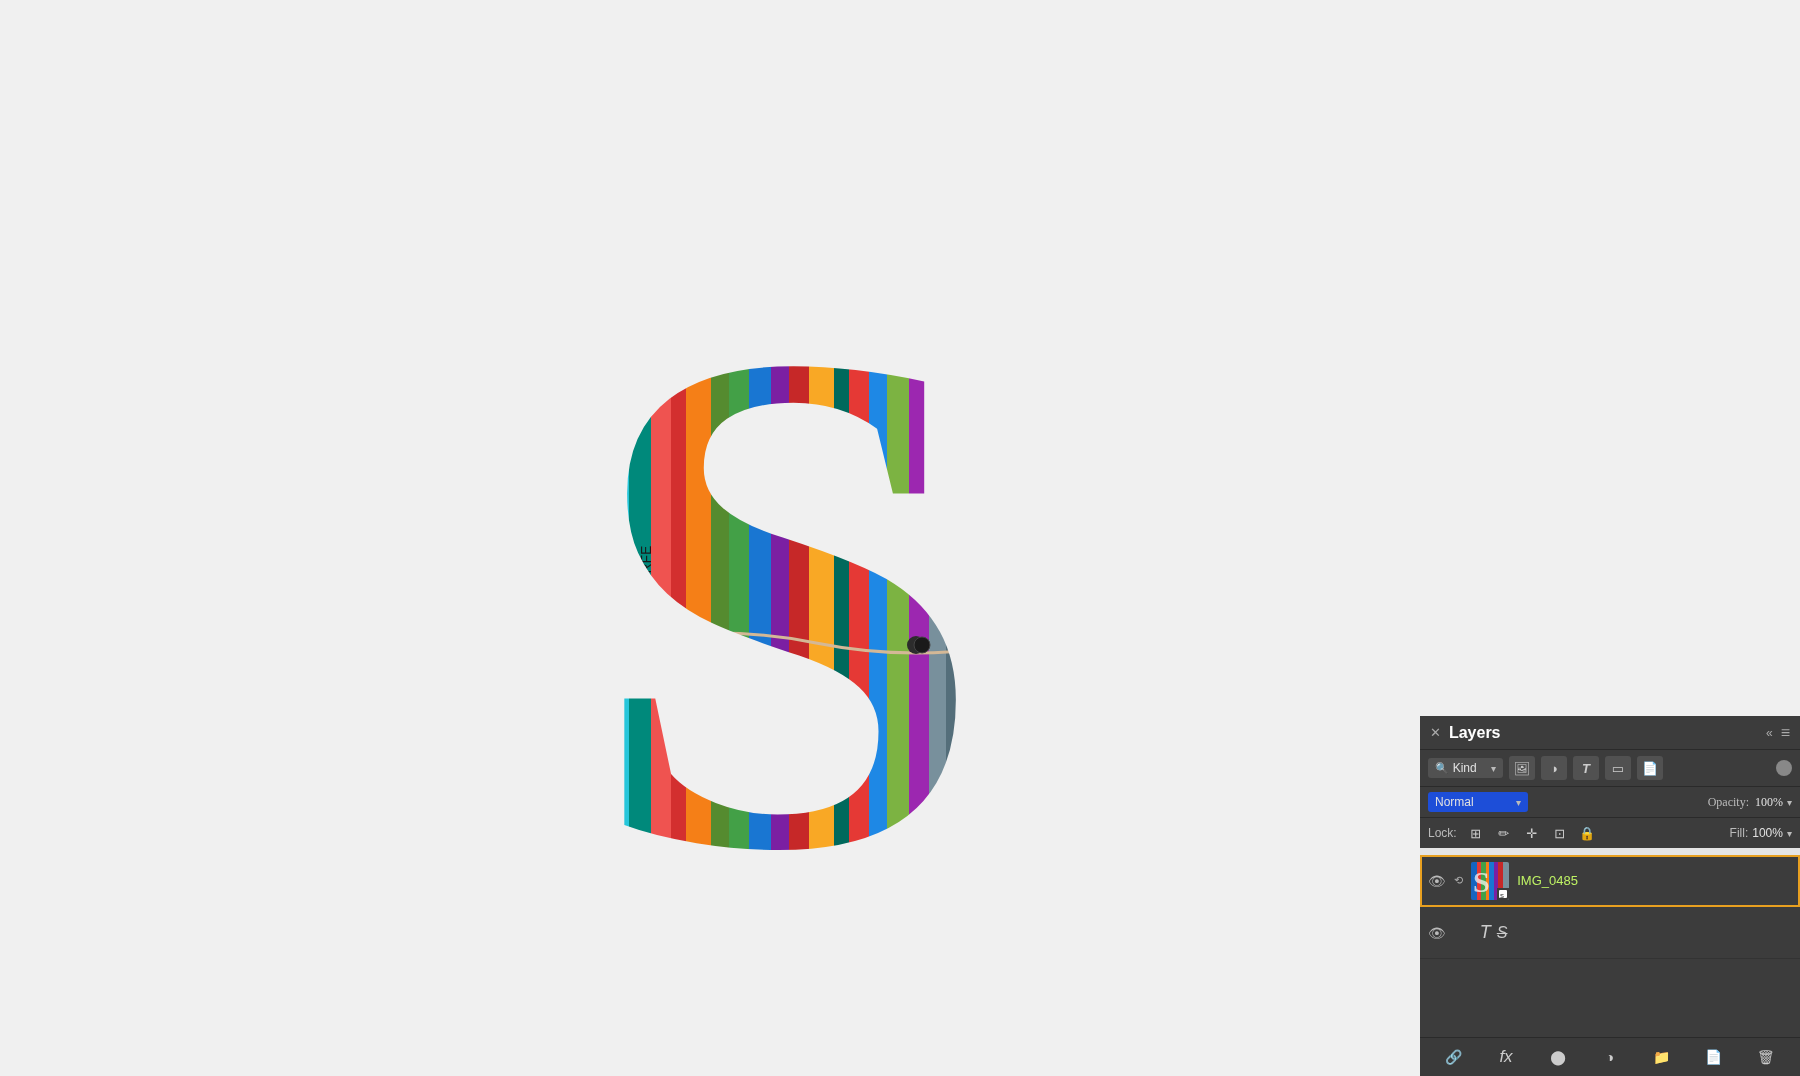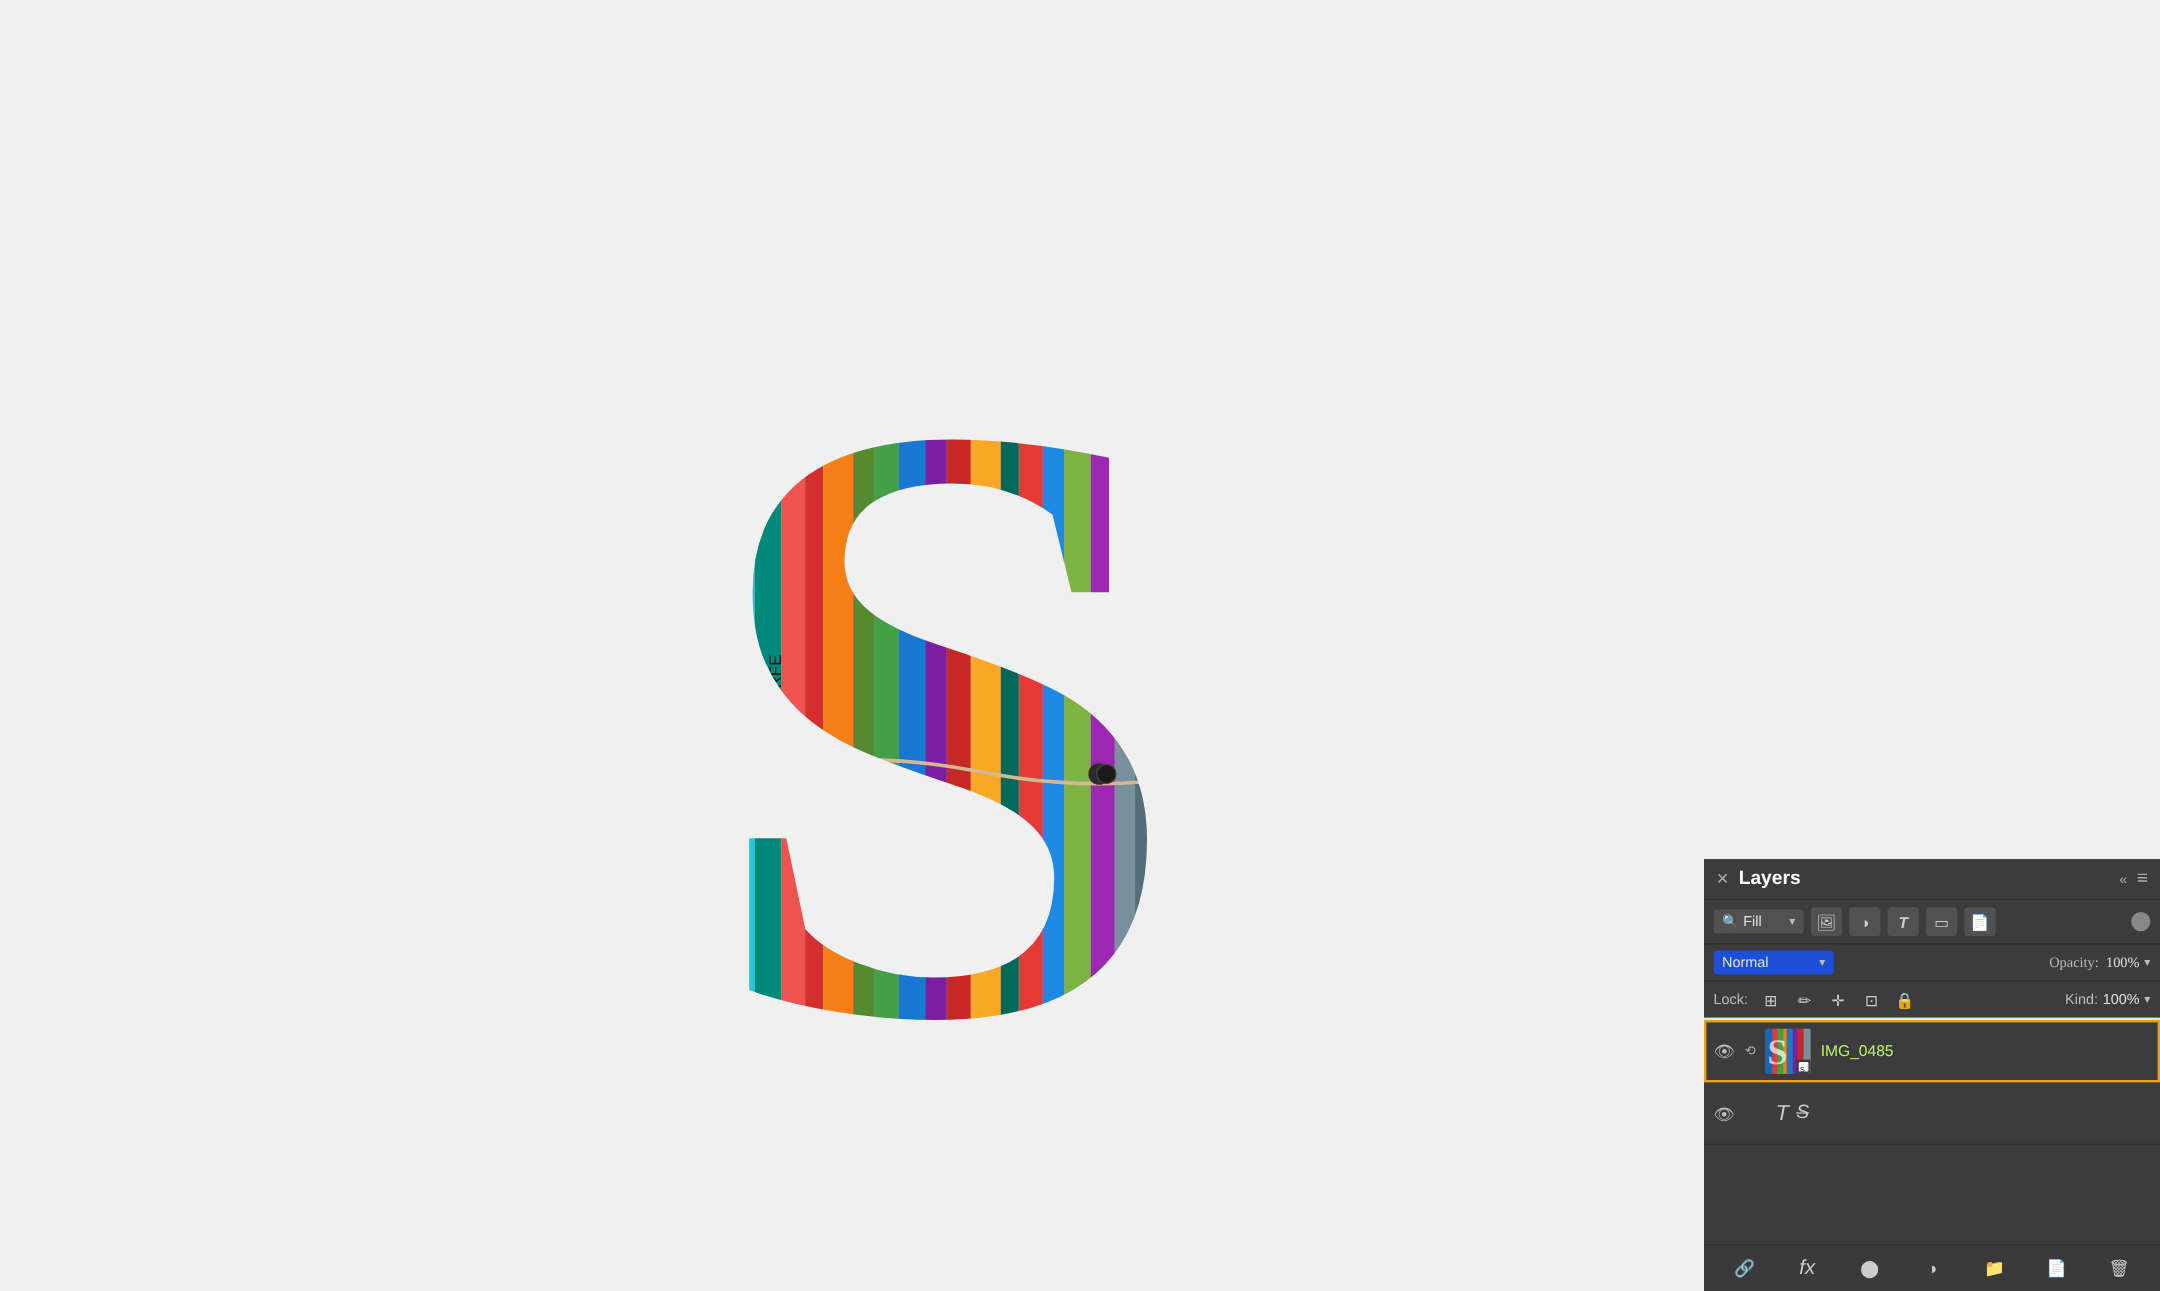--- a/index.html
+++ b/index.html
@@ -270,21 +270,21 @@
       color: #bbb;
       font-size: 10px;
     }
 
     
     #lock-row {
       display: flex;
       align-items: center;
       padding: 5px 8px;
       gap: 6px;
-      border-bottom: 2px solid #e5e5e5;
+      border-bottom: 7px solid #e5e5e5;
     }
 
     .lock-label {
       color: #bbb;
       font-size: 12px;
       margin-right: 2px;
     }
 
     .lock-icon-btn {
       width: 22px;
@@ -525,21 +525,21 @@
   <div id="layers-panel-header">
     <span id="layers-close">✕</span>
     <span id="layers-title">Layers</span>
     <span id="layers-collapse">«</span>
     <span id="layers-menu">≡</span>
   </div>
 
   <div id="filter-row">
     <div id="kind-dropdown">
       <span class="search-icon-small">🔍</span>
-      <span id="kind-label">Fill</span>
+      <span id="kind-label">Kind</span>
       <span id="kind-chevron">▾</span>
     </div>
     <div class="filter-icon-btn">
       <span>🖼</span>
     </div>
     <div class="filter-icon-btn">
       <span>◑</span>
     </div>
     <div class="filter-icon-btn">
       <span style="font-style:italic;font-weight:bold;">T</span>
@@ -576,21 +576,21 @@
     <div class="lock-icon-btn">
       <span>✛</span>
     </div>
     <div class="lock-icon-btn">
       <span>⊡</span>
     </div>
     <div class="lock-icon-btn">
       <span>🔒</span>
     </div>
     <div class="fill-section">
-      <span class="fill-label">Kind:</span>
+      <span class="fill-label">Fill:</span>
       <span class="fill-value">100%</span>
       <span class="fill-chevron">▾</span>
     </div>
   </div>
 
   <div id="layers-list">
 
     <div class="layer-item selected">
       <span class="eye-icon">👁</span>
       <span class="link-icon" style="font-size:11px; color:#aaa;">⟲</span>

